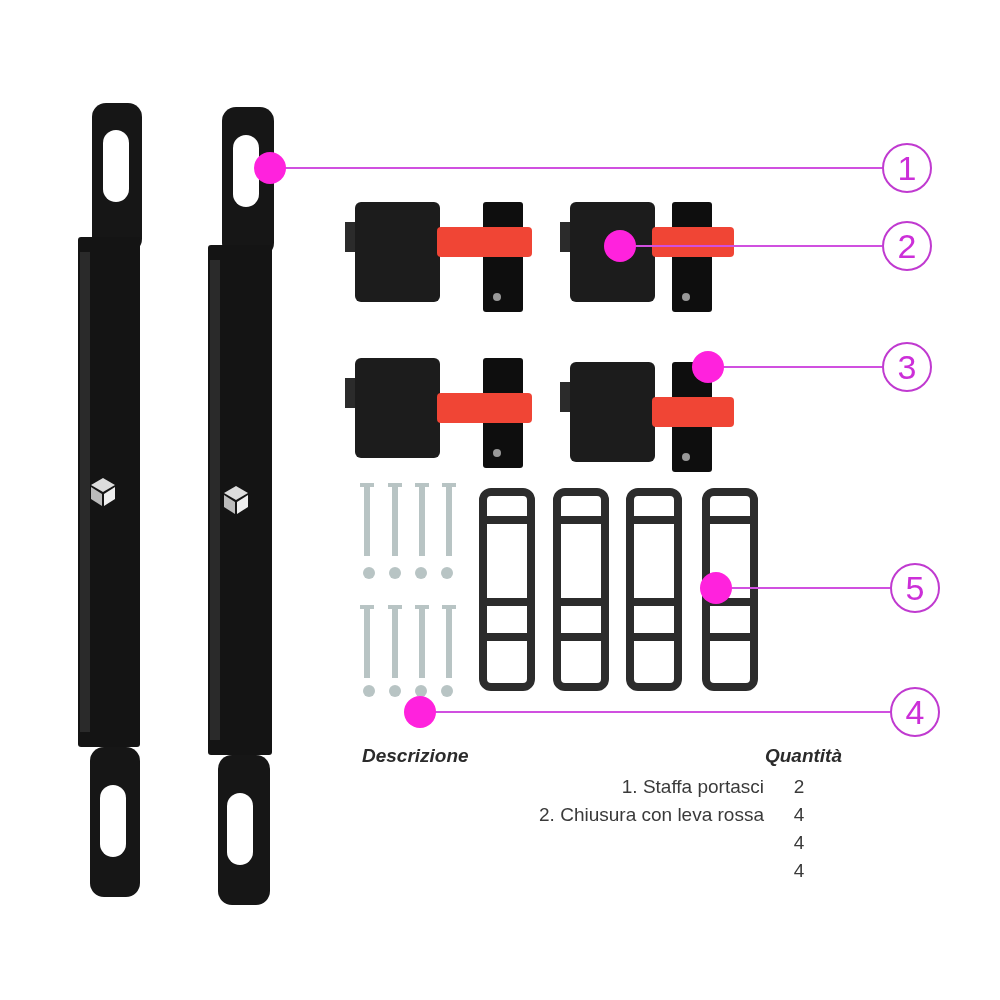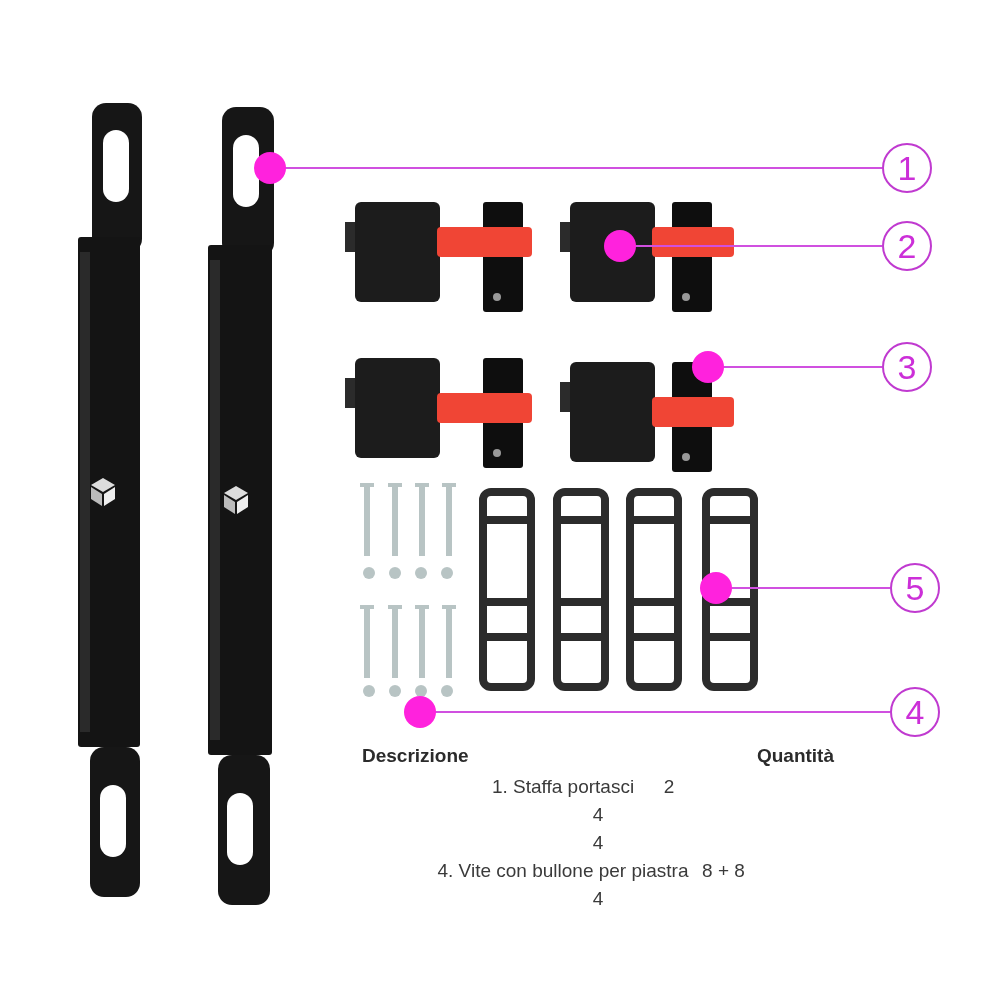--- a/index.html
+++ b/index.html
@@ -1,22 +1,22 @@
 <!DOCTYPE html>
 <html><head>
 <meta charset="utf-8">
 <style>
   html,body{margin:0;padding:0;background:#fff;}
   body{width:1000px;height:1000px;position:relative;overflow:hidden;font-family:"Liberation Sans",sans-serif;}
   svg.art{position:absolute;left:0;top:0;}
   .legend{position:absolute;left:362px;top:745px;width:480px;color:#3a3a3a;}
-  .legend .hdr{display:flex;justify-content:space-between;font-weight:bold;font-size:19px;color:#2b2b2b;margin-bottom:6px;}
-  .legend .row{display:flex;justify-content:center;font-size:19px;line-height:28px;}
+  .legend .hdr{display:flex;justify-content:space-between;font-weight:bold;font-size:19px;color:#2b2b2b;margin-bottom:6px;font-style:italic;}
+  .legend .row{display:flex;justify-content:flex-end;font-size:19px;line-height:28px;}
   .legend .row .qty{width:70px;text-align:center;margin-right:8px;}
-  .legend .hdr .qh{margin-right:8px;}
+  .legend .hdr .qh{margin-right:0;}
   .callout{position:absolute;width:50px;height:50px;border:2px solid #c03ad0;border-radius:50%;box-sizing:border-box;
     color:#cc2fd8;font-size:34px;line-height:46px;text-align:center;font-family:"Liberation Sans",sans-serif;}
 </style>
 </head>
 <body>
 
 <svg class="art" width="1000" height="1000" viewBox="0 0 1000 1000">
 
   <g>
     <rect x="92" y="103" width="50" height="150" rx="14" fill="#161616"></rect>
@@ -155,25 +155,22 @@
 <div class="legend">
   <div class="hdr">
     <span>Descrizione</span>
     <span class="qh">Quantità</span>
   </div>
   <div class="row">
     <span>1. Staffa portasci</span>
     <span class="qty">2</span>
   </div>
   <div class="row">
+    <span>2. Chiusura con leva rossa</span>
     <span class="qty">4</span>
   </div>
   <div class="row">
     <span class="qty">4</span>
-  </div>
-  <div class="row">
-    <span>4. Vite con bullone per piastra</span>
-    <span class="qty">8 + 8</span>
   </div>
   <div class="row">
     <span class="qty">4</span>
   </div>
 </div>
 
 </body></html>

